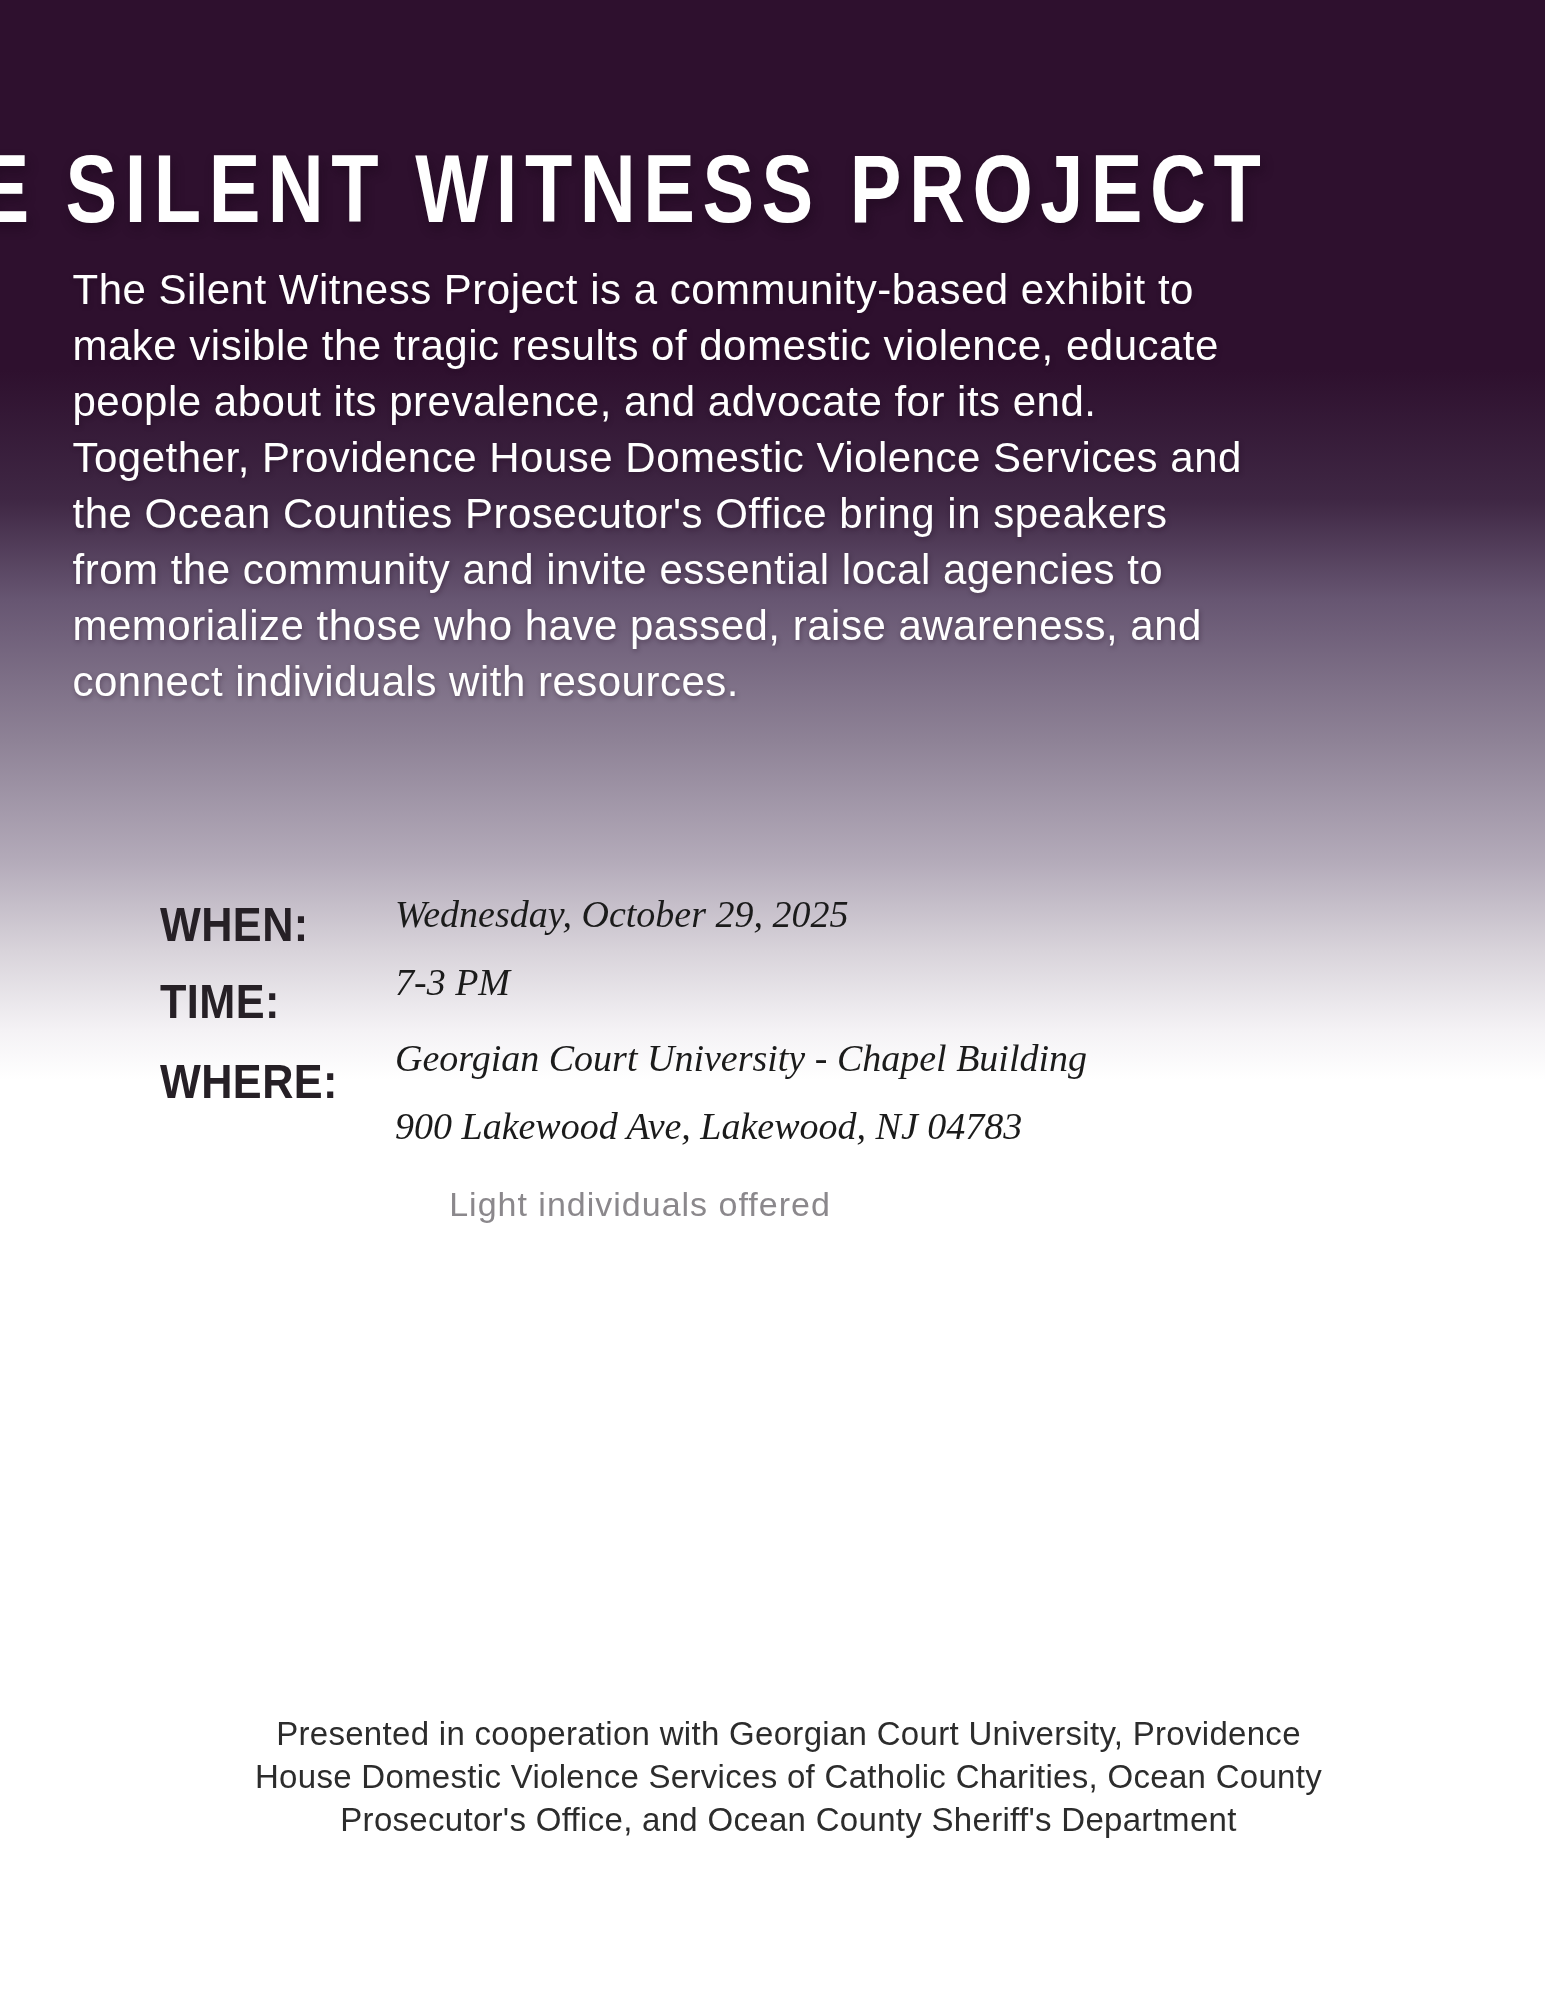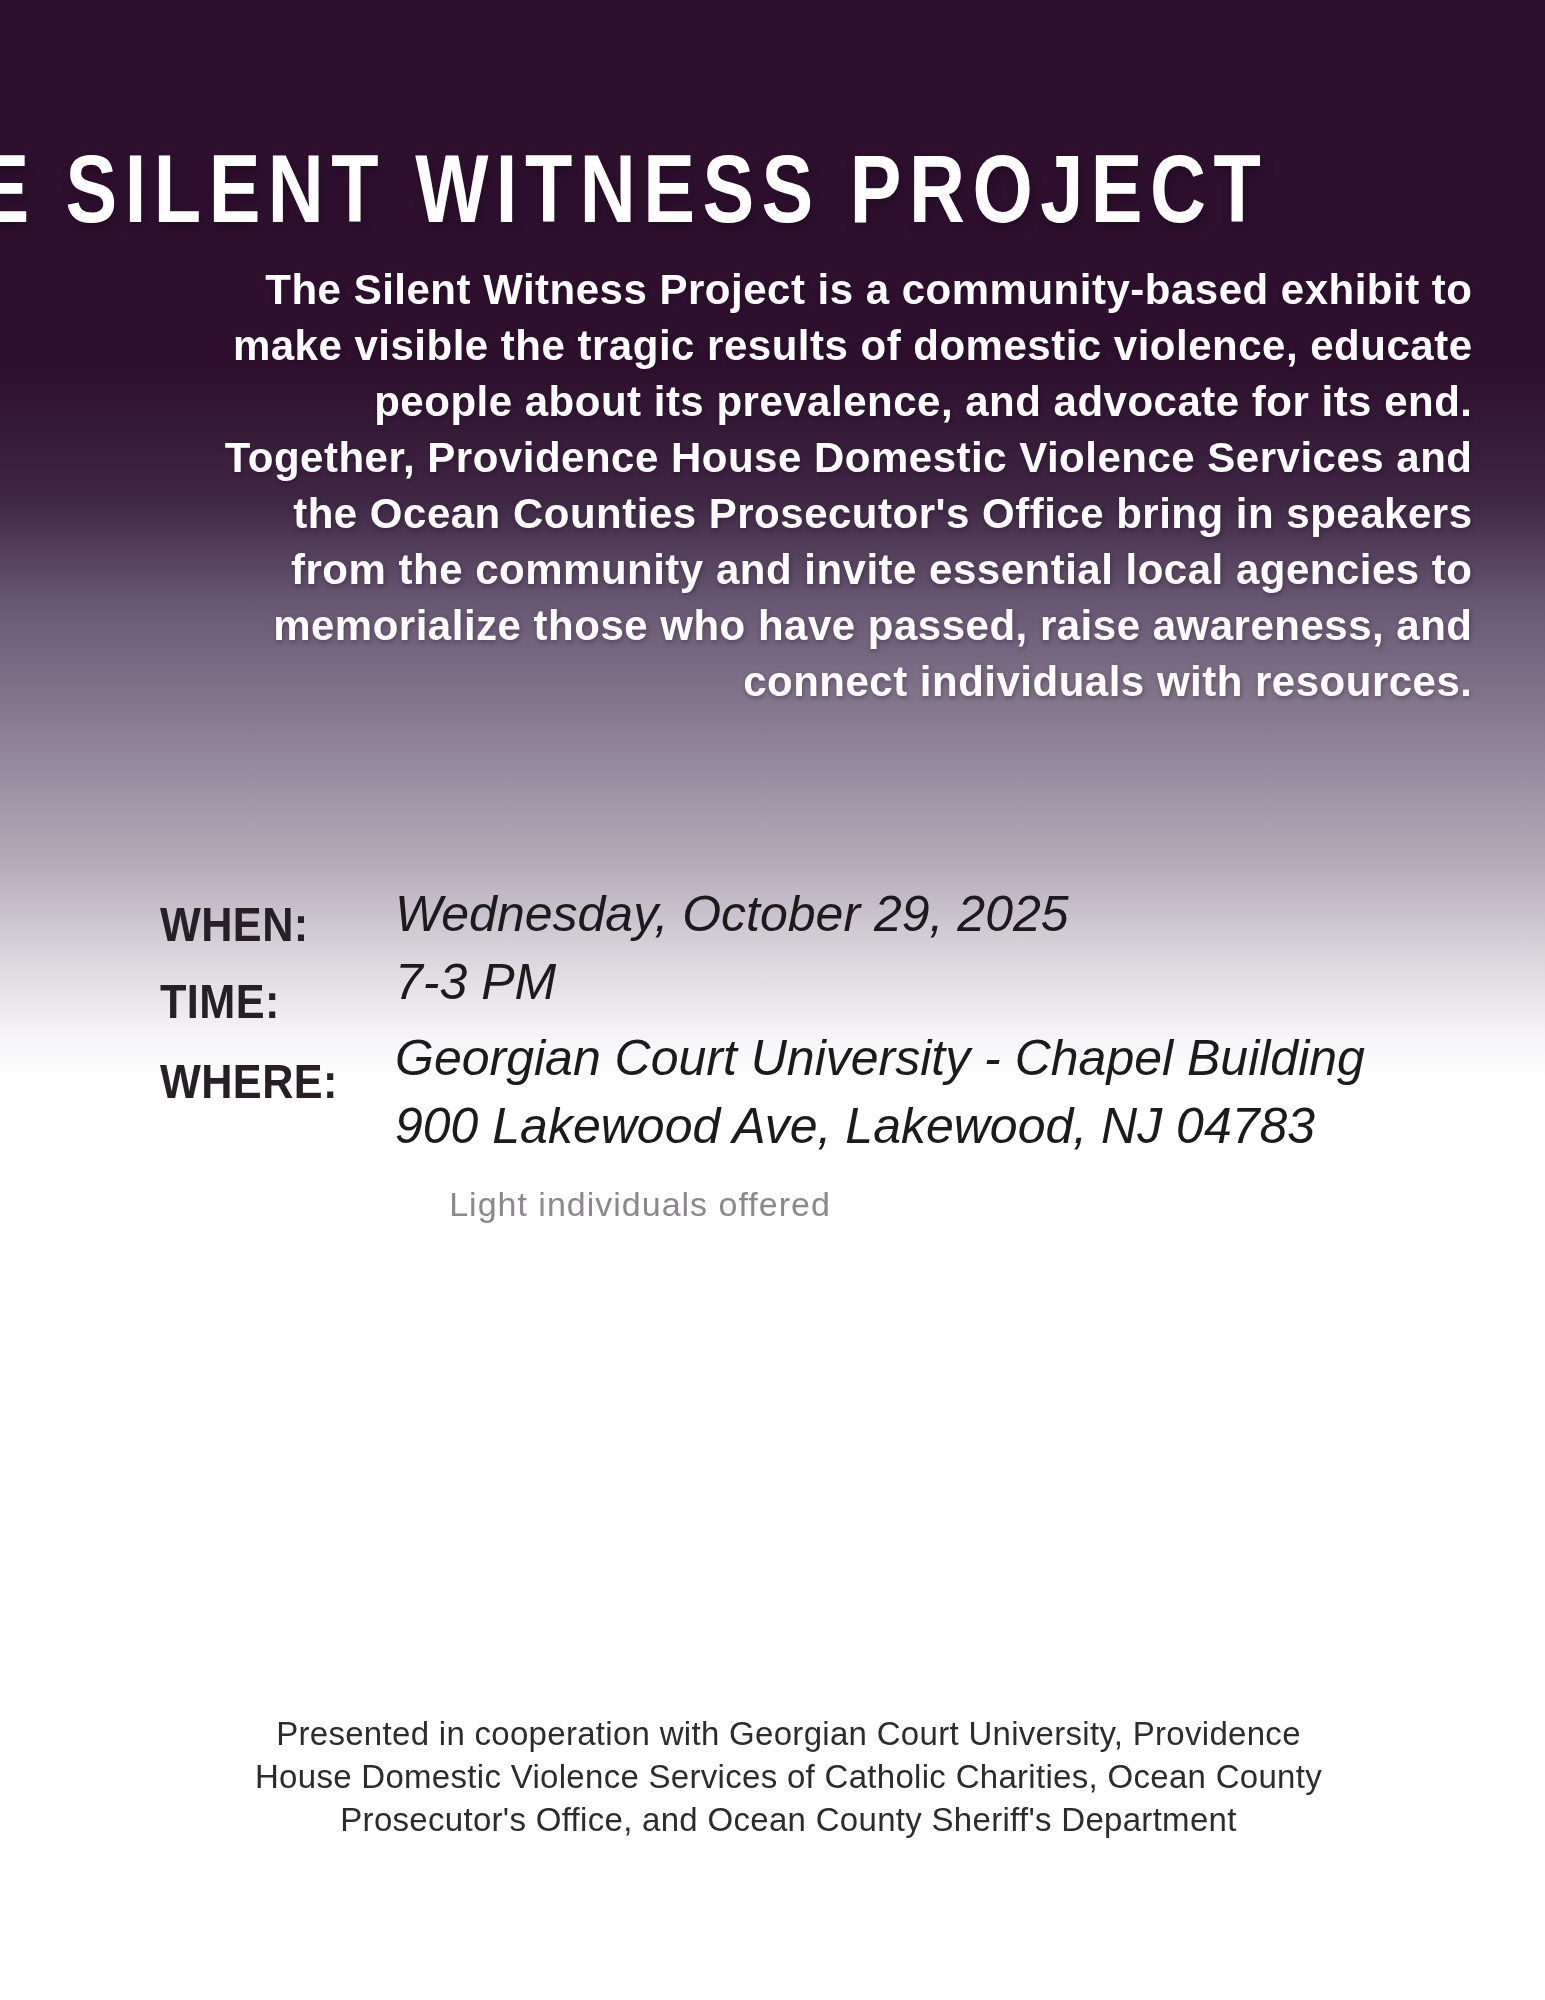--- a/index.html
+++ b/index.html
@@ -44,25 +44,25 @@
     transform: scale(1.25, 1.55);
     transform-origin: 50% 50%;
     text-shadow: 2px 4px 8px rgba(25, 6, 24, 0.45);
   }
   .intro {
     position: absolute;
     top: 262px;
     left: 50%;
     transform: translateX(-50%);
     width: 1400px;
-    text-align: right;
+    text-align: left;
     color: #ffffff;
     font-size: 42px;
     line-height: 56px;
-    font-weight: 700;
+    font-weight: 400;
     letter-spacing: 0.5px;
     text-shadow: 1px 2px 5px rgba(30, 10, 30, 0.35);
     white-space: nowrap;
   }
   .detail-label {
     position: absolute;
     left: 160px;
     font-size: 48px;
     font-weight: 700;
     color: #262026;
@@ -71,23 +71,23 @@
     transform-origin: 0 50%;
     white-space: nowrap;
   }
   .label-when  { top: 897px; }
   .label-time  { top: 974px; }
   .label-where { top: 1054px; }
   .detail-values {
     position: absolute;
     left: 395px;
     top: 880px;
-    font-family: Liberation Sans, sans-serif;
+    font-family: Liberation Serif, serif;
     font-style: italic;
-    font-size: 50px;
+    font-size: 38px;
     line-height: 68px;
     color: #1b1b1b;
     white-space: nowrap;
   }
   .where-block { margin-top: 8px; }
   .note {
     position: absolute;
     top: 1185px;
     left: 0;
     width: 1280px;

